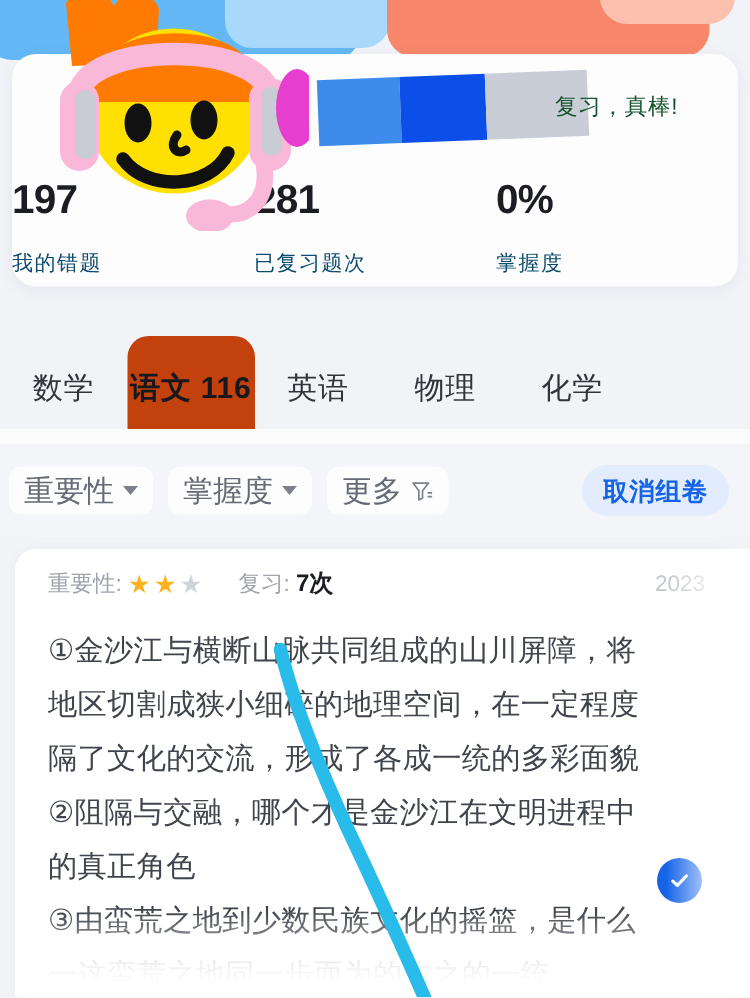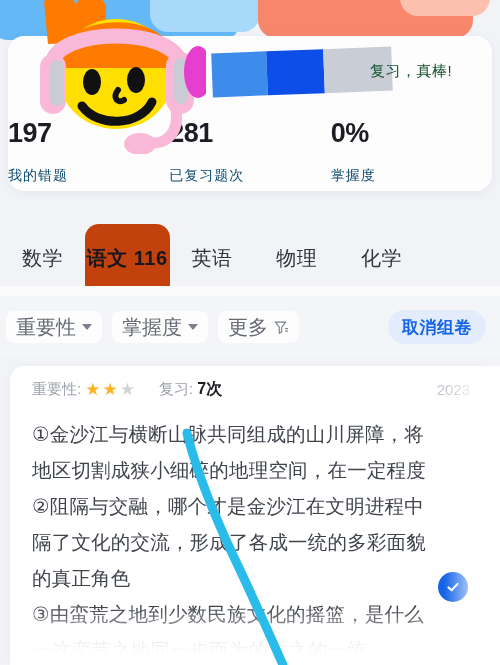--- a/index.html
+++ b/index.html
@@ -223,22 +223,22 @@
       <span class="qhead-review">
         <span>复习:</span>
         <b>7次</b>
       </span>
       <span class="qhead-date">2023</span>
     </div>
 
     <div class="qbody">
       <div class="qline">①金沙江与横断山脉共同组成的山川屏障，将</div>
       <div class="qline">地区切割成狭小细碎的地理空间，在一定程度</div>
+      <div class="qline">隔了文化的交流，形成了各成一统的多彩面貌</div>
       <div class="qline">②阻隔与交融，哪个才是金沙江在文明进程中</div>
-      <div class="qline">隔了文化的交流，形成了各成一统的多彩面貌</div>
       <div class="qline">的真正角色</div>
       <div class="qline">③由蛮荒之地到少数民族文化的摇篮，是什么</div>
       <div class="qline faded">一这蛮荒之地同一步而为的作之的一统</div>
     </div>
 
     <div class="check-btn">
       <svg width="16" height="16" viewBox="0 0 16 16">
         <path d="M3.5 8.4 L6.6 11.3 L12.6 4.9" fill="none" stroke="#fff" stroke-width="2.1" stroke-linecap="round" stroke-linejoin="round"></path>
       </svg>
     </div>

